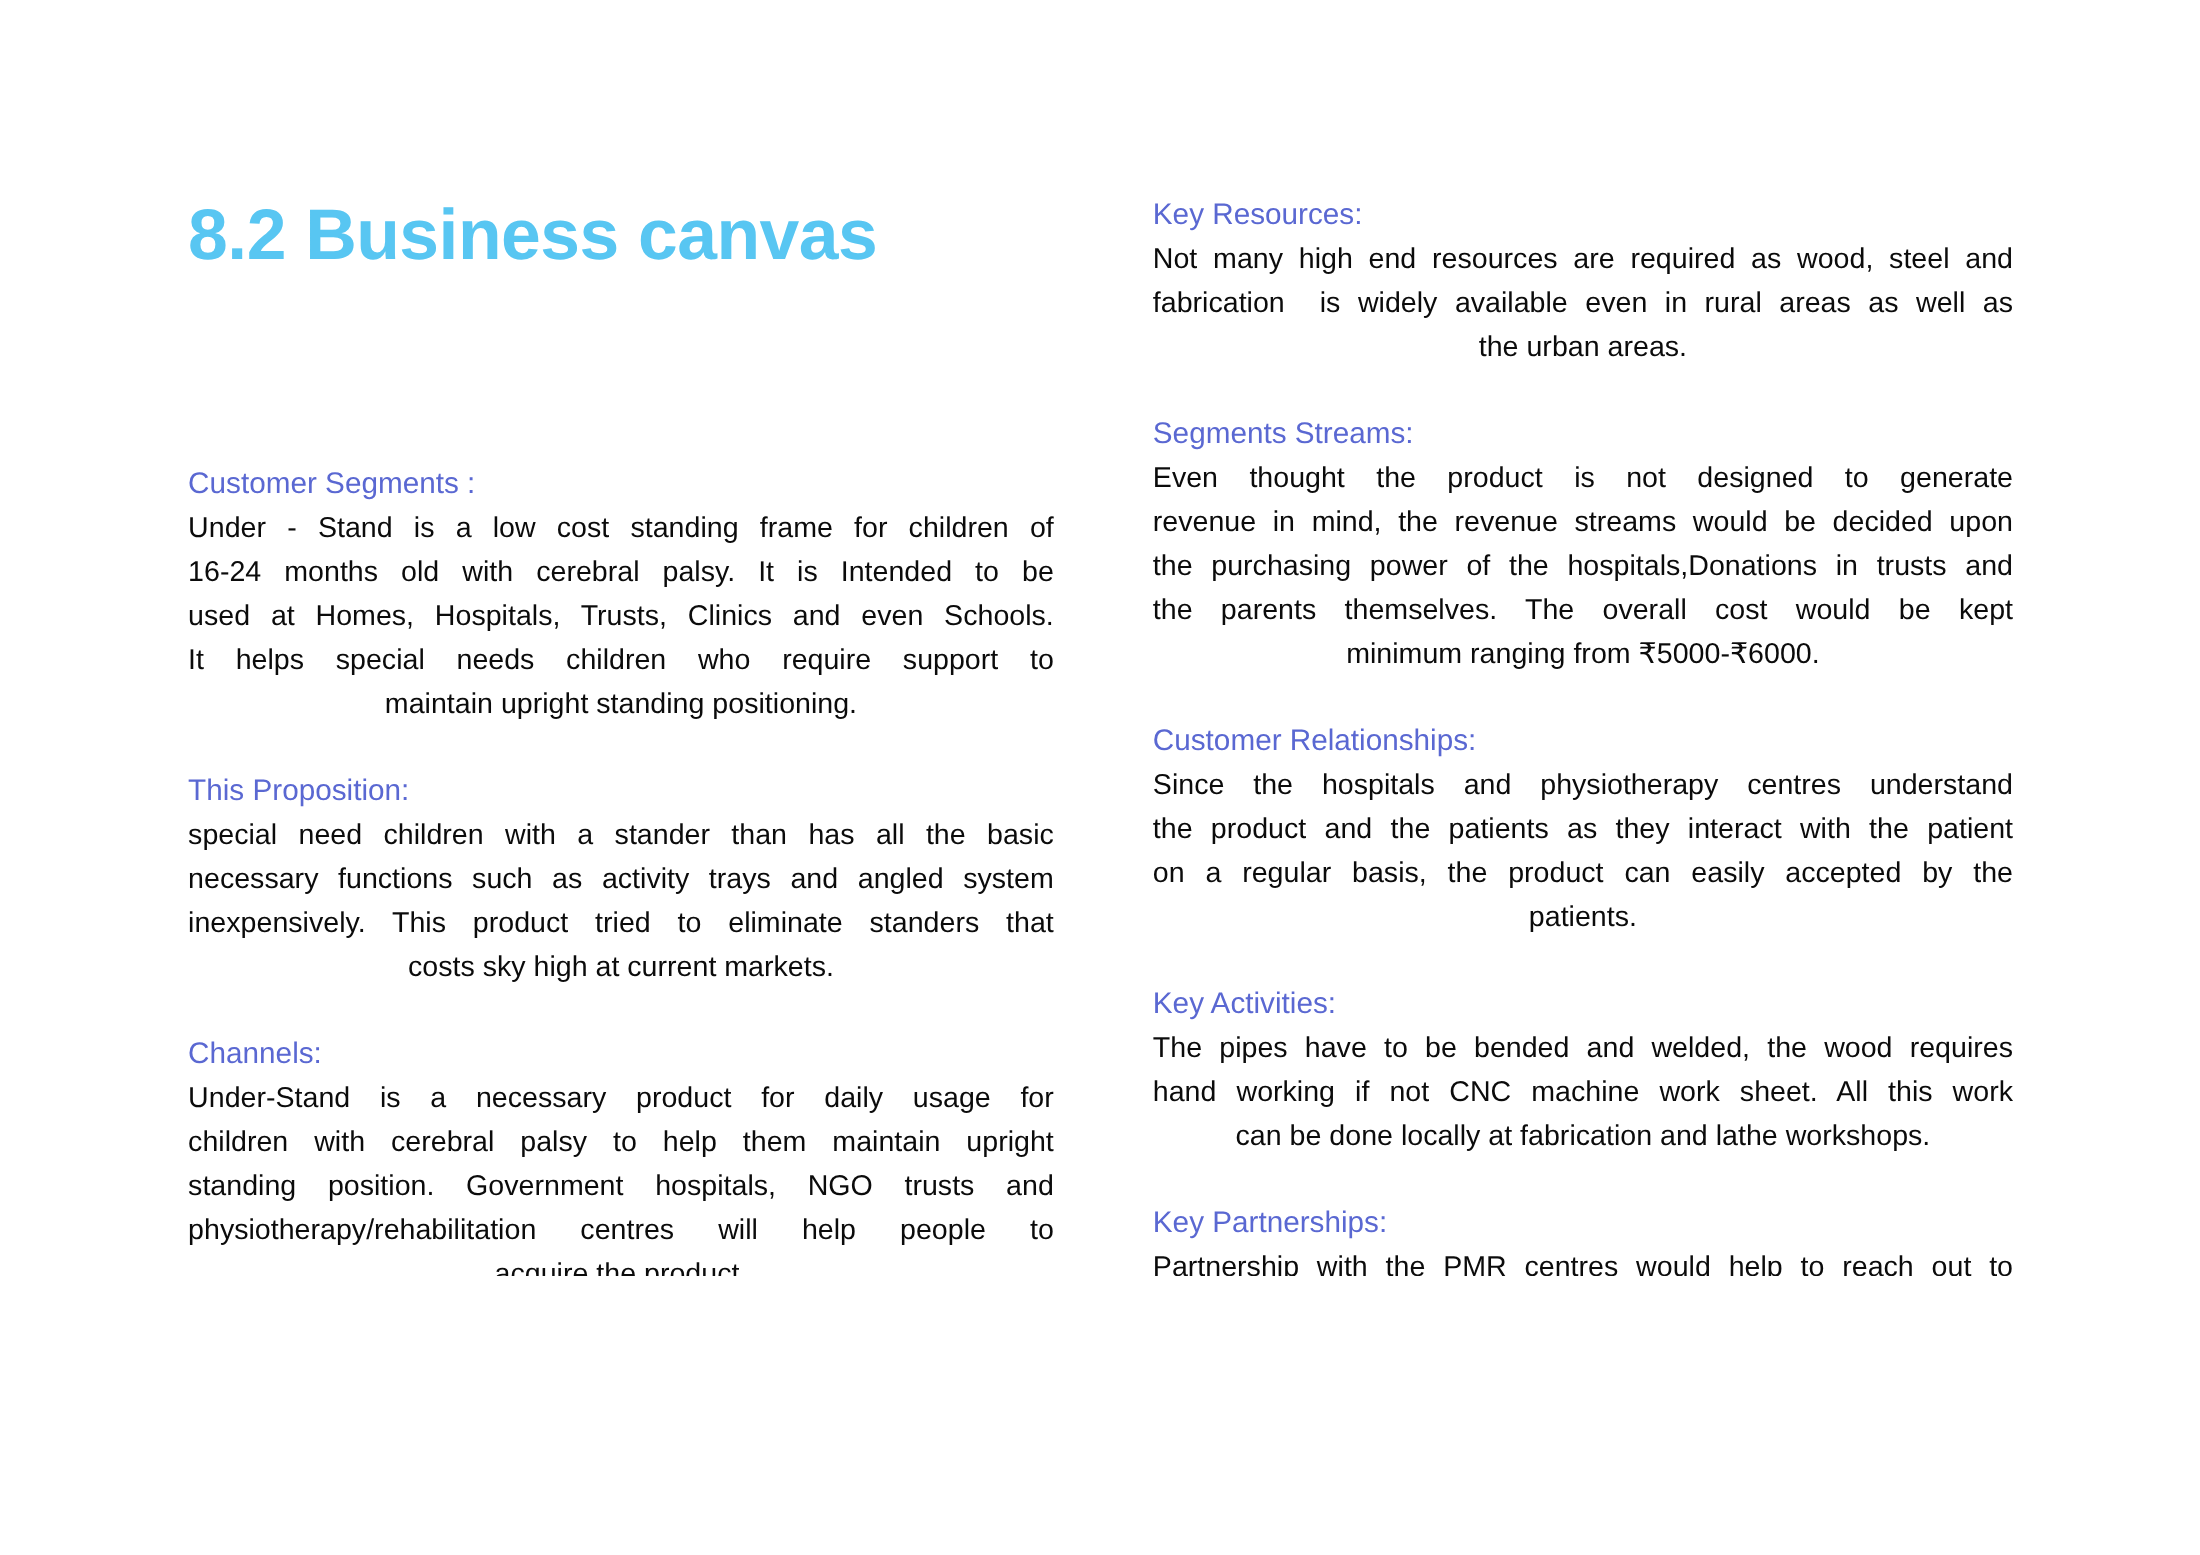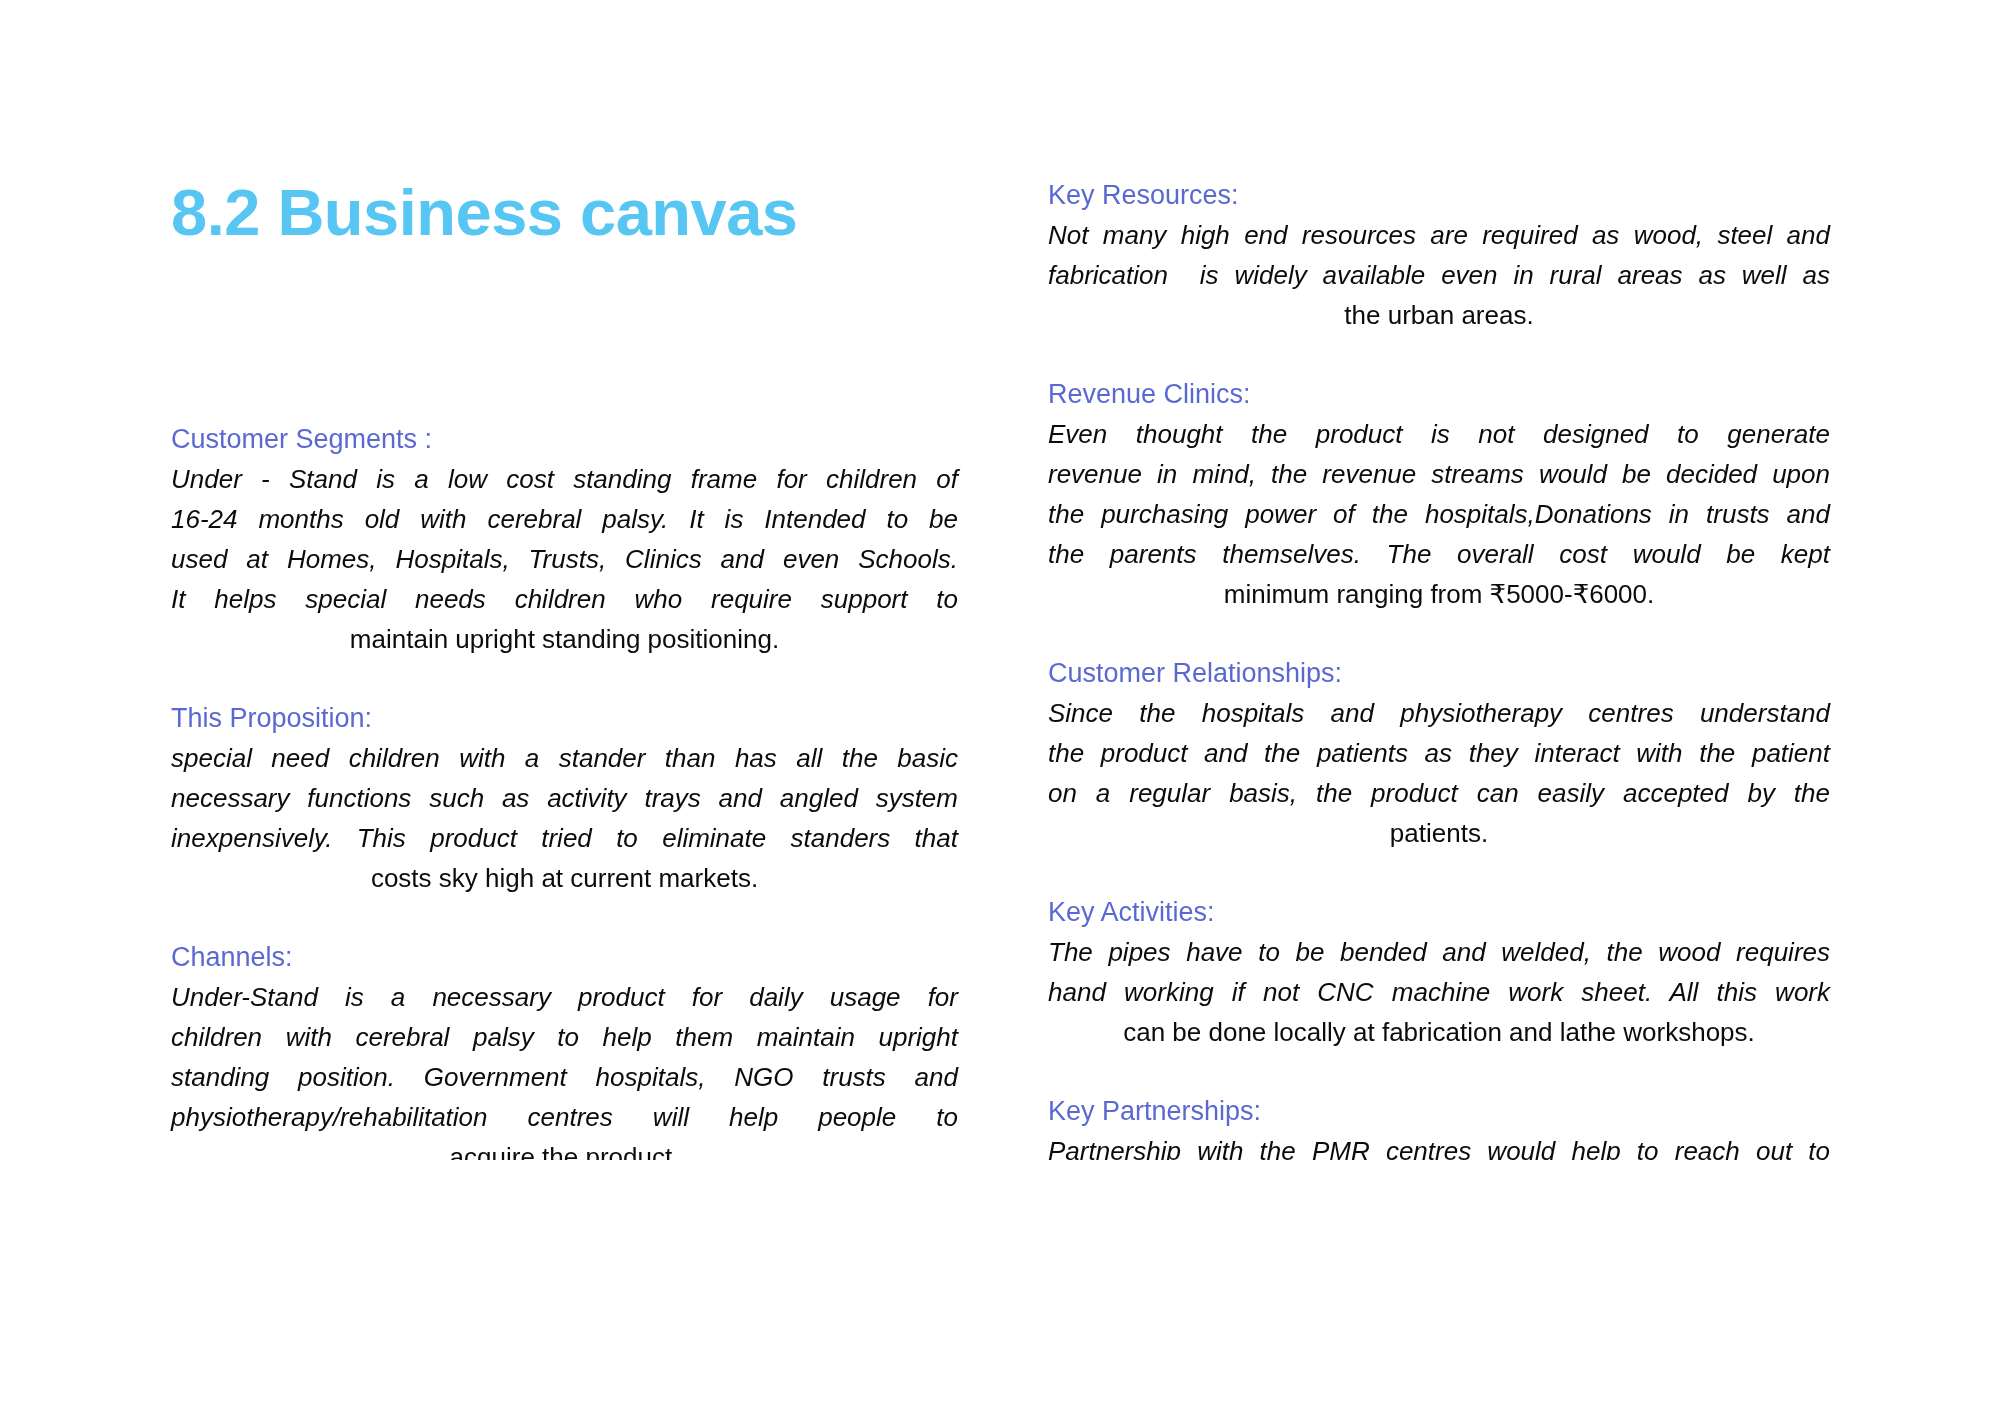--- a/index.html
+++ b/index.html
@@ -22,21 +22,21 @@
   .sec{margin:0;}
   .sec + .sec{margin-top:39px;}
   .heading{
     margin:0;font-size:27px;line-height:40px;font-weight:400;
     color:var(--heading-color,#5a68d2);
   }
   .ln{
     font-size:26px;line-height:40px;
     color:var(--body-color,#0b0b0b);
   }
-  .just{text-align:justify;text-align-last:justify;font-style:italic;}
+  .just{text-align:justify;text-align-last:justify;}
   .last{text-align:center;}
   .page-number{
     position:absolute;left:1048px;top:1282px;width:782px;
     text-align:right;font-size:26px;line-height:30px;
     color:var(--body-color,#0b0b0b);
     text-decoration:underline;
   }
 </style>
 </head>
 <body>
@@ -78,21 +78,21 @@
   <div class="col col-right">
 
     <div class="sec">
       <h2 class="heading">Key Resources:</h2>
       <div class="ln just">Not many high end resources are required as wood, steel and</div>
       <div class="ln just">fabrication&nbsp; is widely available even in rural areas as well as</div>
       <div class="ln last">the urban areas.</div>
     </div>
 
     <div class="sec">
-      <h2 class="heading">Revenue Clinics:</h2>
+      <h2 class="heading">Segments Streams:</h2>
       <div class="ln just">Even thought the product is not designed to generate</div>
       <div class="ln just">revenue in mind, the revenue streams would be decided upon</div>
       <div class="ln just">the purchasing power of the hospitals,Donations in trusts and</div>
       <div class="ln just">the parents themselves. The overall cost would be kept</div>
       <div class="ln last">minimum ranging from ₹5000-₹6000.</div>
     </div>
 
     <div class="sec">
       <h2 class="heading">Customer Relationships:</h2>
       <div class="ln just">Since the hospitals and physiotherapy centres understand</div>

